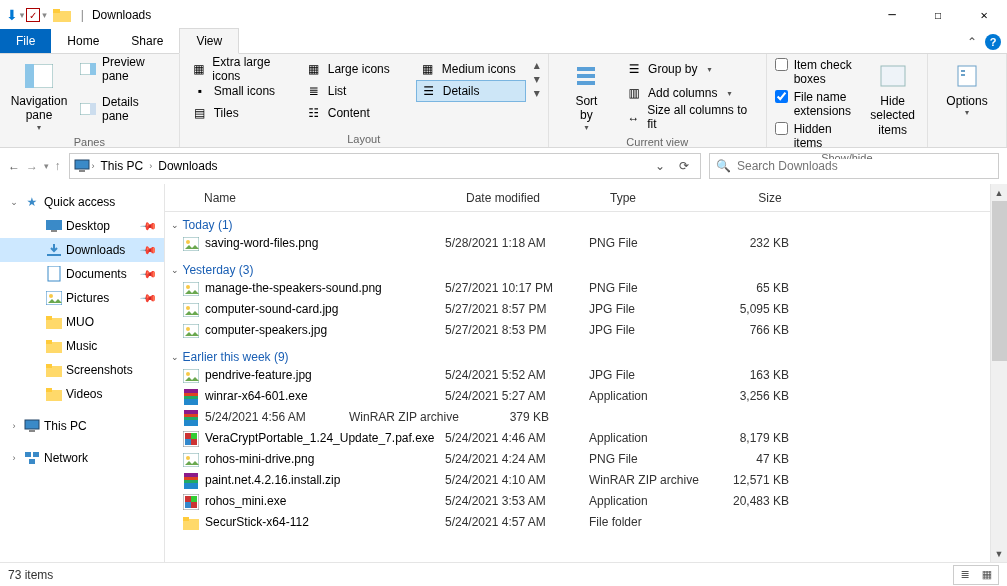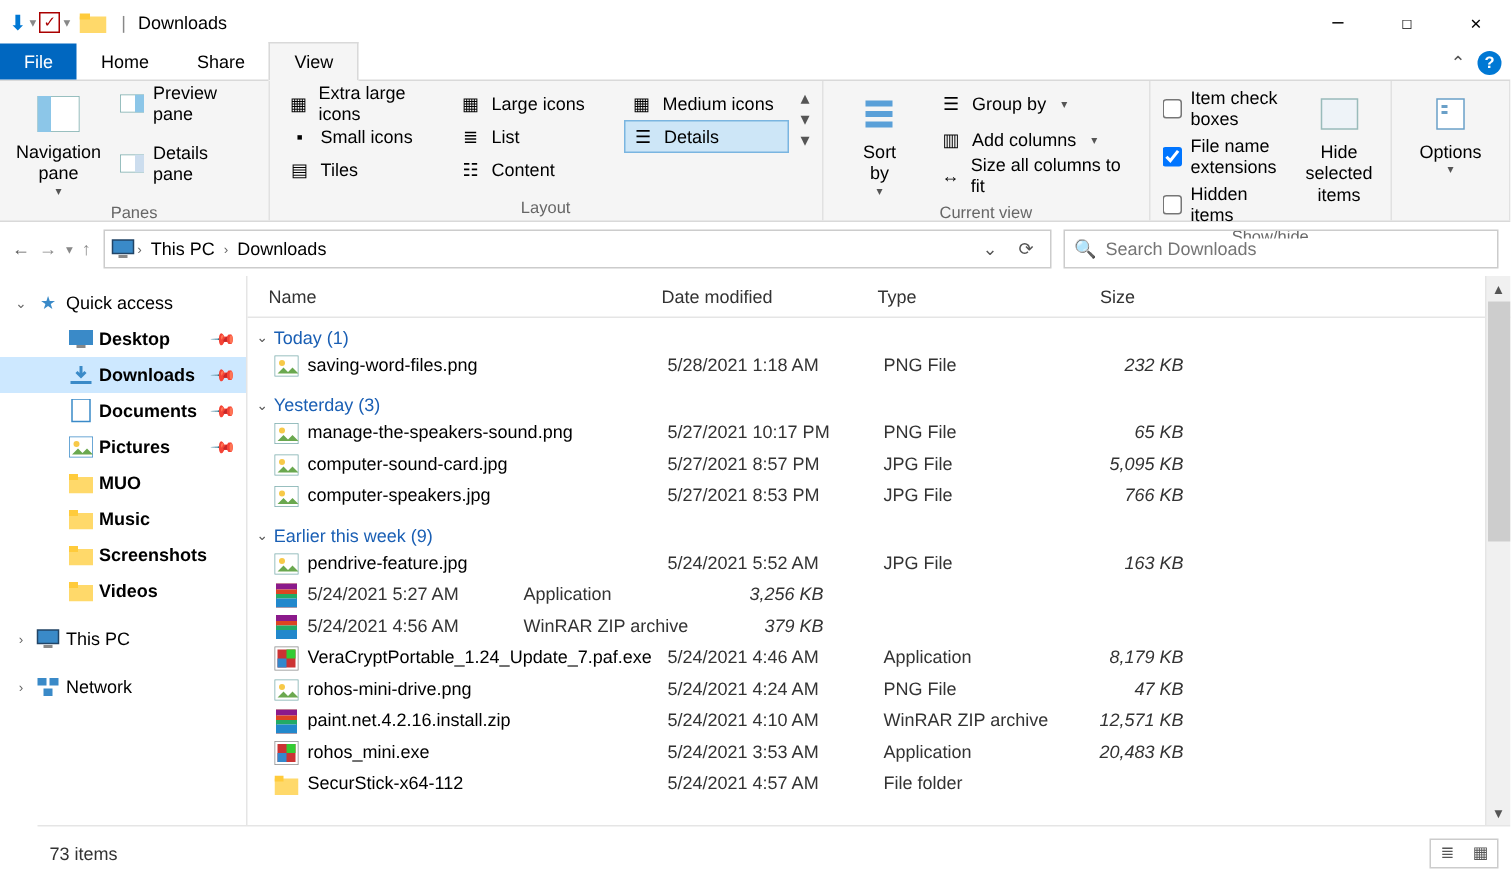--- a/index.html
+++ b/index.html
@@ -32,21 +32,21 @@
 .ribbon-group-label { font-size:11px; color:#666; margin-top:2px; }
 .big-btn { display:flex; flex-direction:column; align-items:center; justify-content:center; padding:2px 4px; text-align:center; line-height:1.2; width:62px; }
 .big-btn .ico { width:32px; height:32px; display:flex; align-items:center; justify-content:center; margin-bottom:2px; }
 .small-btn { display:flex; align-items:center; gap:6px; padding:2px 4px; height:22px; }
 .small-btn .sm-ico { width:16px; height:16px; display:flex; align-items:center; justify-content:center; }
 .layout-grid { display:grid; grid-template-columns:repeat(3,auto); grid-auto-rows:22px; gap:0 4px; }
 .layout-grid .small-btn { width:110px; }
 .layout-grid .small-btn.selected { background:#cde6f7; border:1px solid #7ab5e0; }
 .layout-dd { display:flex; flex-direction:column; justify-content:space-around; margin-left:2px; color:#555; }
 .checkbox-col { display:flex; flex-direction:column; gap:4px; }
-.chk { display:flex; align-items:center; gap:6px; }
+.chk { display:flex; align-items:flex-start; gap:6px; }
 .chk input { width:13px; height:13px; }
 
 
 .navrow { height:36px; display:flex; align-items:center; gap:8px; padding:4px 8px; }
 .nav-arrows { display:flex; gap:6px; align-items:center; color:#888; }
 .nav-arrows .active-arrow { color:#555; }
 .addressbar { flex:1; border:1px solid #ccc; height:26px; display:flex; align-items:center; padding:0 4px; gap:2px; }
 .addr-seg { display:flex; align-items:center; gap:2px; padding:0 4px; }
 .addr-chev { color:#666; font-size:9px; }
 .addr-tail { margin-left:auto; display:flex; }
@@ -54,43 +54,43 @@
 .searchbox { width:290px; border:1px solid #ccc; height:26px; display:flex; align-items:center; padding:0 6px; color:#777; gap:6px; }
 
 
 .mainarea { flex:1; display:flex; min-height:0; }
 .navpane { width:165px; border-right:1px solid #e5e5e5; padding:6px 0; overflow:auto; }
 .tree-item { display:flex; align-items:center; height:24px; padding-left:8px; gap:4px; }
 .tree-item.selected { background:#cde8ff; }
 .tree-item .twisty { width:12px; text-align:center; color:#666; font-size:9px; }
 .tree-item .fld { width:16px; height:16px; display:flex; align-items:center; justify-content:center; }
 .tree-item .pin { margin-left:auto; margin-right:8px; color:#888; transform:rotate(45deg); font-size:11px; }
-.tree-item.indent2 { padding-left:30px;font-weight:bold; }
+.tree-item.indent2 { padding-left:30px; }
 
 .listarea { flex:1; display:flex; flex-direction:column; min-height:0; position:relative; }
 .colheaders { display:flex; border-bottom:1px solid #e5e5e5; height:28px; align-items:center; color:#333; padding-left:14px; }
-.col-name { width:262px; }
+.col-name { width:262px;margin-left:25px; }
 .col-date { width:144px; }
 .col-type { width:120px; }
 .col-size { width:90px; text-align:center; padding-right:10px; }
 .listbody { flex:1; overflow:auto; }
 .group-header { color:#1a5fb4; padding:6px 0 4px 6px; display:flex; align-items:center; gap:4px; }
 .group-header .gchev { font-size:9px; color:#555; }
 .row { display:flex; align-items:flex-start; height:21px; padding-left:18px; }
 .row .rico { width:16px; height:16px; margin-right:6px; display:flex; align-items:center; justify-content:center; }
 .row .rname { width:240px; white-space:nowrap; overflow:hidden; text-overflow:ellipsis; }
 .row .rdate { width:144px; color:#333; }
 .row .rtype { width:120px; color:#333; }
-.row .rsize { width:90px; text-align:right; padding-right:10px; color:#333;font-style:italic; }
+.row .rsize { width:90px; text-align:right; padding-right:10px; color:#333; }
 .vscroll { width:17px; background:#f0f0f0; border-left:1px solid #e5e5e5; position:absolute; right:0; top:0; bottom:0; display:flex; flex-direction:column; align-items:center; }
 .vscroll .arr { height:17px; width:100%; display:flex; align-items:center; justify-content:center; color:#555; font-size:9px; }
 .vscroll .thumb { width:15px; background:#cdcdcd; height:160px; margin-top:0; }
 
 
-.statusbar { height:36px; border-top:1px solid #e5e5e5; display:flex; align-items:center; padding:0 8px; font-size:12px; color:#333;margin-left:25px; }
+.statusbar { height:24px; border-top:1px solid #e5e5e5; display:flex; align-items:center; padding:0 8px; font-size:12px; color:#333; }
 .statusbar .spacer { flex:1; }
 .view-toggle { display:flex; border:1px solid #ccc; }
 .view-toggle span { width:22px; height:18px; display:flex; align-items:center; justify-content:center; font-size:11px; color:#555; }
 
 
 svg { display:block; }
 </style>
 </head>
 <body>
 
@@ -533,20 +533,21 @@
         <div class="row">
           <span class="rico">
             <svg width="14" height="16">
               <rect width="14" height="16" fill="#fff" stroke="#a44"></rect>
               <rect y="0" width="14" height="4" fill="#8b1a8b"></rect>
               <rect y="4" width="14" height="3" fill="#d42"></rect>
               <rect y="7" width="14" height="3" fill="#2a6"></rect>
               <rect y="10" width="14" height="6" fill="#28c"></rect>
             </svg>
           </span>
+          <span class="rname">winrar-x64-601.exe</span>
           <span class="rdate">5/24/2021 5:27 AM</span>
           <span class="rtype">Application</span>
           <span class="rsize">3,256 KB</span>
         </div>
         <div class="row">
           <span class="rico">
             <svg width="14" height="16">
               <rect width="14" height="16" fill="#fff" stroke="#a44"></rect>
               <rect y="0" width="14" height="4" fill="#8b1a8b"></rect>
               <rect y="4" width="14" height="3" fill="#d42"></rect>

